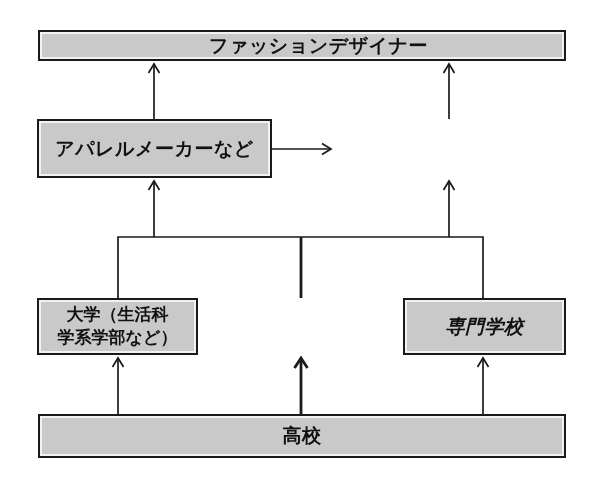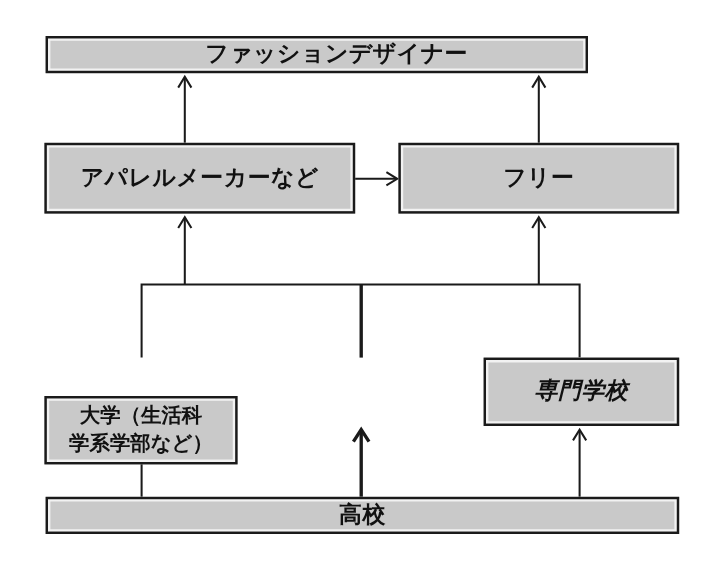--- a/index.html
+++ b/index.html
@@ -38,27 +38,27 @@
     align-items:center;
     justify-content:center;
     text-align:center;
     font-weight:bold;
     color:var(--text);
     font-size:19px;
     line-height:1.32;
     white-space:pre-line;
     letter-spacing:0.5px;
   }
-  .n-designer{left:38px;top:30px;width:452px;height:31px;padding-left:33px;}
-  .n-apparel{left:37px;top:119px;width:259px;height:59px;}
+  .n-designer{left:38px;top:30px;width:528px;height:31px;padding-left:33px;}
+  .n-apparel{left:37px;top:119px;width:235px;height:59px;}
   .n-free{left:332px;top:119px;width:234px;height:59px;}
-  .n-univ{left:37px;top:298px;width:161px;height:57px;font-size:17px;letter-spacing:0;margin-top:32px;}
+  .n-univ{left:37px;top:298px;width:161px;height:57px;font-size:17px;letter-spacing:0;}
   .n-tandai{left:220px;top:298px;width:163px;height:57px;}
   .n-senmon{left:403px;top:298px;width:163px;height:57px;font-style:italic;}
-  .n-koukou{left:38px;top:414px;width:528px;height:31px;}
+  .n-koukou{left:38px;top:414px;width:528px;height:44px;}
 </style>
 </head>
 <body>
 
 <div class="stage">
 
   <svg class="connector-layer" viewBox="0 0 600 481" xmlns="http://www.w3.org/2000/svg" aria-hidden="true">
 
     <g>
       <path class="edge" d="M118,298 L118,237 L483,237 L483,298"></path>
@@ -107,23 +107,20 @@
   </svg>
 
   <div class="node n-designer">
     <span>ファッションデザイナー</span>
   </div>
 
   <div class="node n-apparel">
     <span>アパレルメーカーなど</span>
   </div>
 
-  <div class="node n-free">
-    <span>フリー</span>
-  </div>
 
   <div class="node n-univ">
     <span>大学（生活科
 学系学部など）</span>
   </div>
 
 
   <div class="node n-senmon">
     <span>専門学校</span>
   </div>

